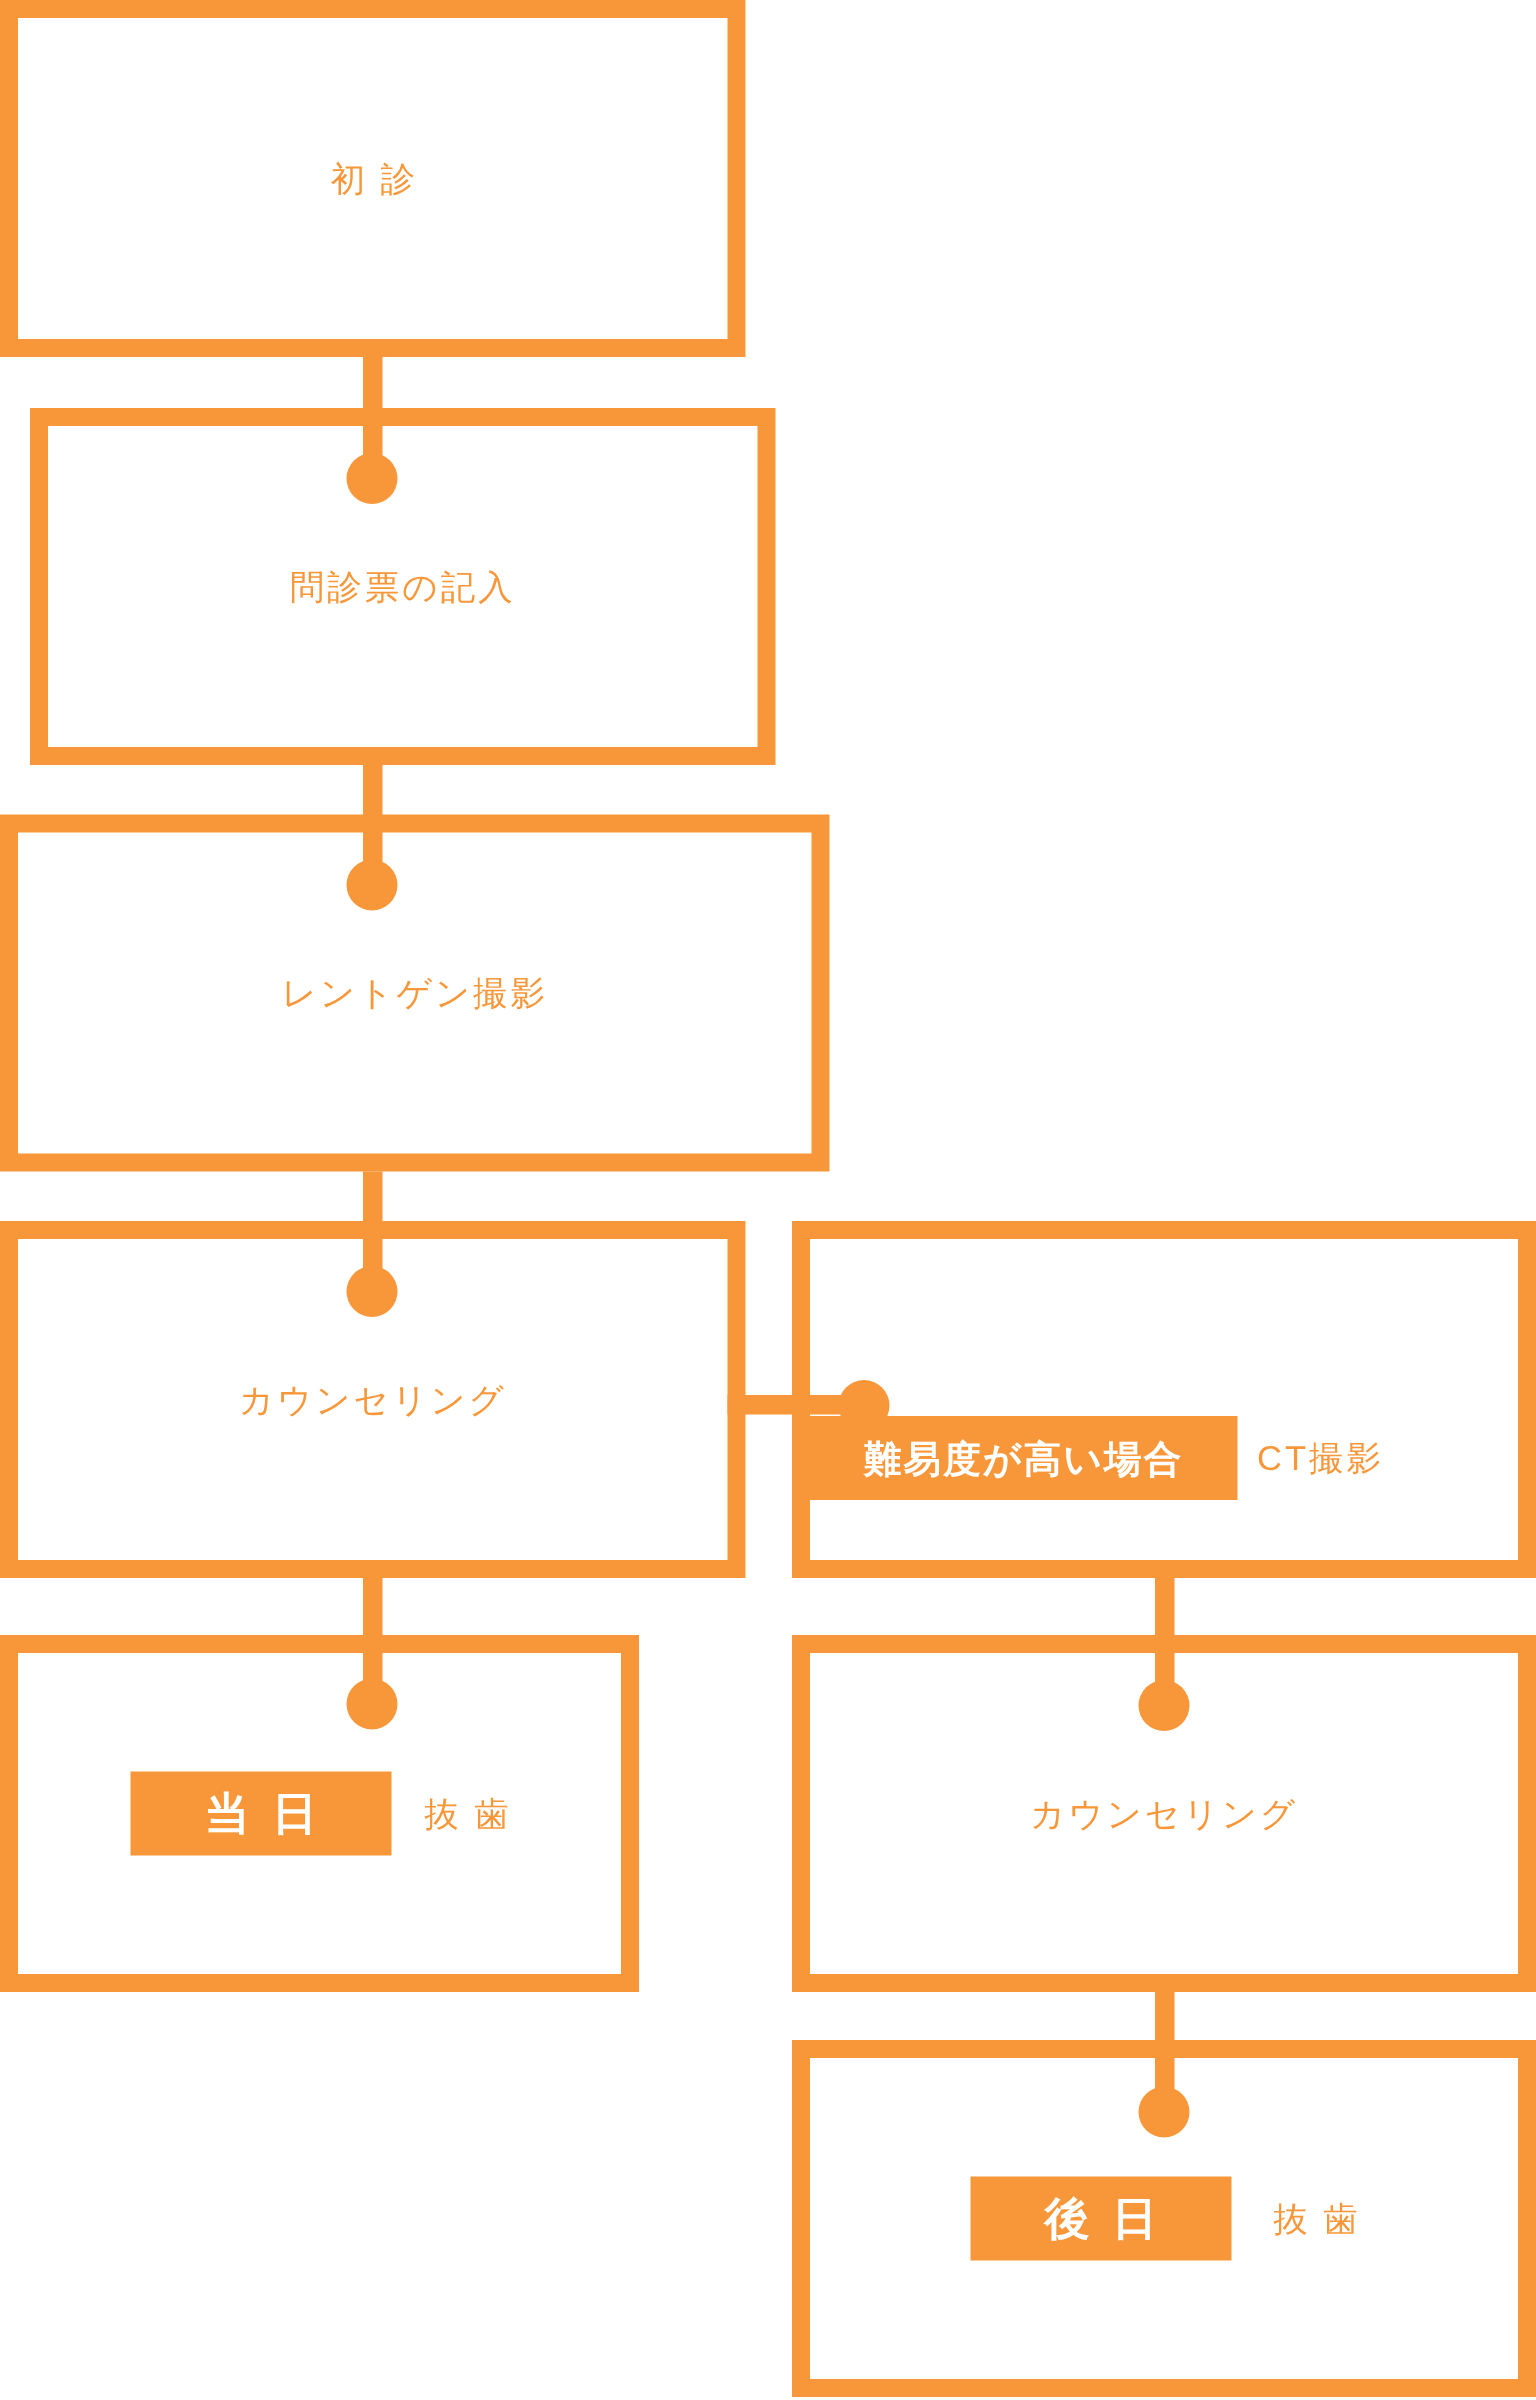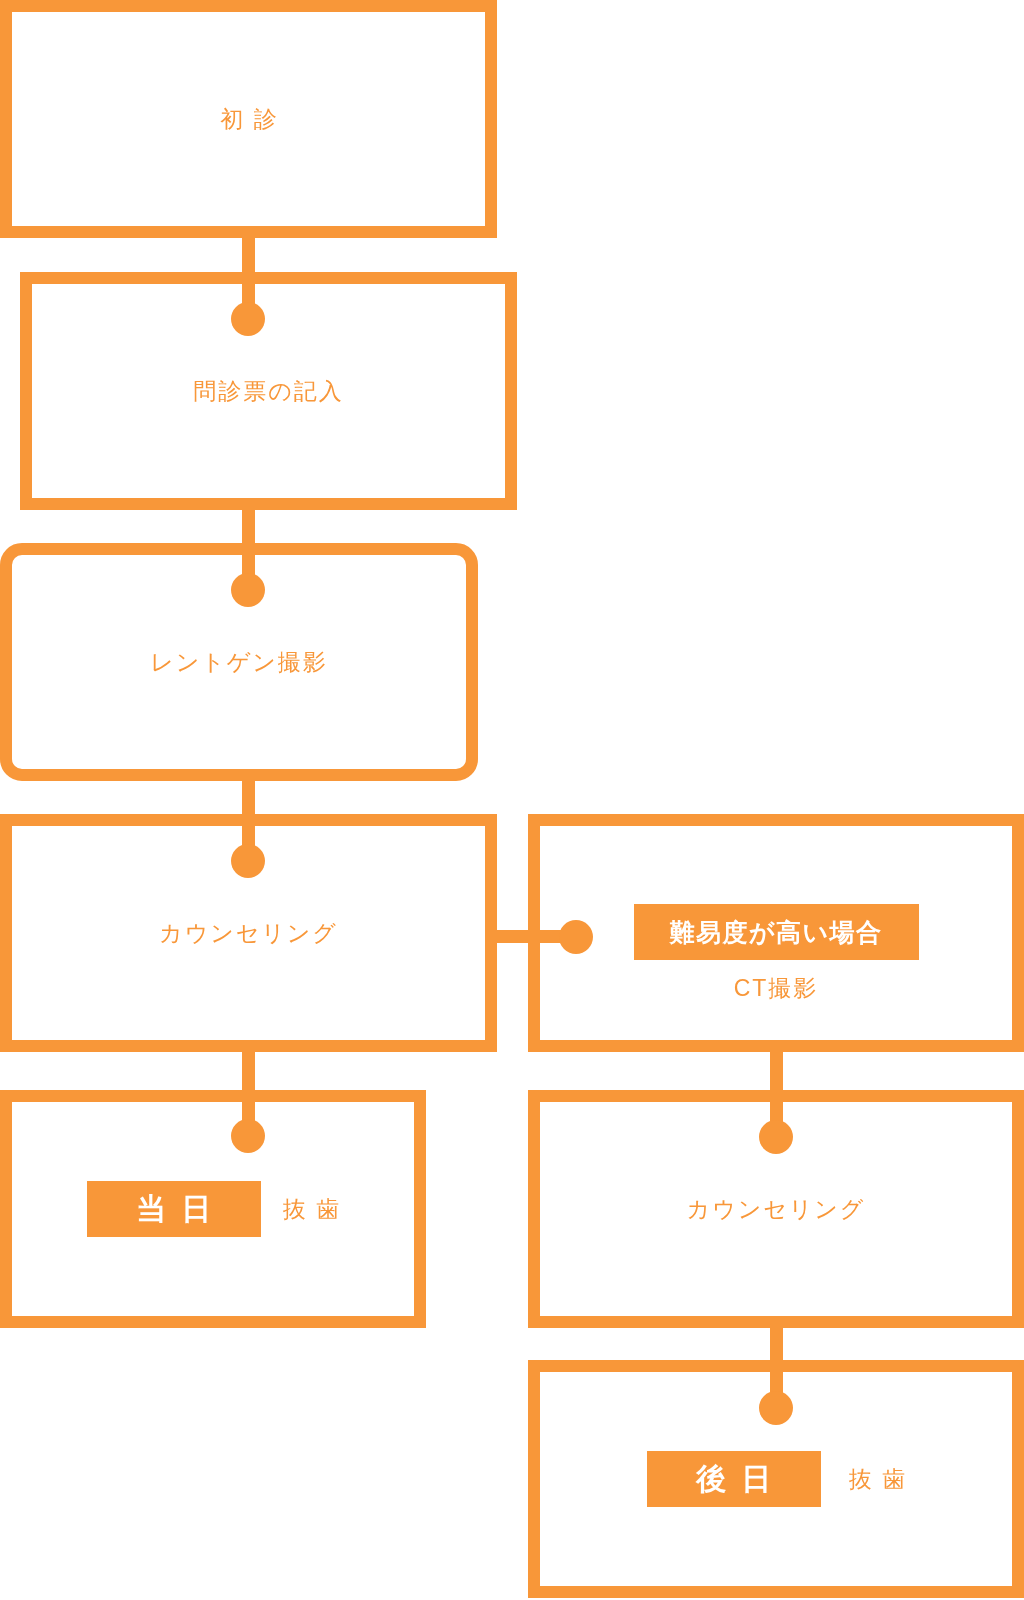--- a/index.html
+++ b/index.html
@@ -27,21 +27,20 @@
     font-size: 23px;
     letter-spacing: 2px;
     white-space: nowrap;
   }
   .box-label.wide {
     letter-spacing: 0.45em;
     margin-right: -0.45em;
   }
   
   .box.stacked {
-    flex-direction: column;
     justify-content: flex-start;
     padding-top: 78px;
     gap: 13px;
   }
   .badge {
     background: var(--accent);
     color: #ffffff;
     font-weight: 700;
     display: flex;
     align-items: center;
@@ -73,21 +72,21 @@
   .h-line { height: 13px; }
   .dot {
     width: 34px;
     height: 34px;
     border-radius: 50%;
   }
 
   
   #box-first-visit   { left: 0;     top: 0;      width: 497px; height: 238px; }
   #box-questionnaire { left: 0;     top: 272px;  width: 497px; height: 238px; margin-left: 20px; }
-  #box-xray          { left: 0;     top: 543px;  width: 478px; height: 238px; border-radius: 22px; }
+  #box-xray          { left: 0;     top: 543px;  width: 553px; height: 238px; }
   #box-counseling-1  { left: 0;     top: 814px;  width: 497px; height: 238px; }
   #box-same-day      { left: 0;     top: 1090px; width: 426px; height: 238px; }
   #box-ct-scan       { left: 528px; top: 814px;  width: 496px; height: 238px; }
   #box-counseling-2  { left: 528px; top: 1090px; width: 496px; height: 238px; }
   #box-later-day     { left: 528px; top: 1360px; width: 496px; height: 238px; gap: 28px; }
 
   
   #v1 { left: 242px; top: 238px;  height: 81px; }
   #d1 { left: 231px; top: 302px; }
   #v2 { left: 242px; top: 510px;  height: 80px; }

